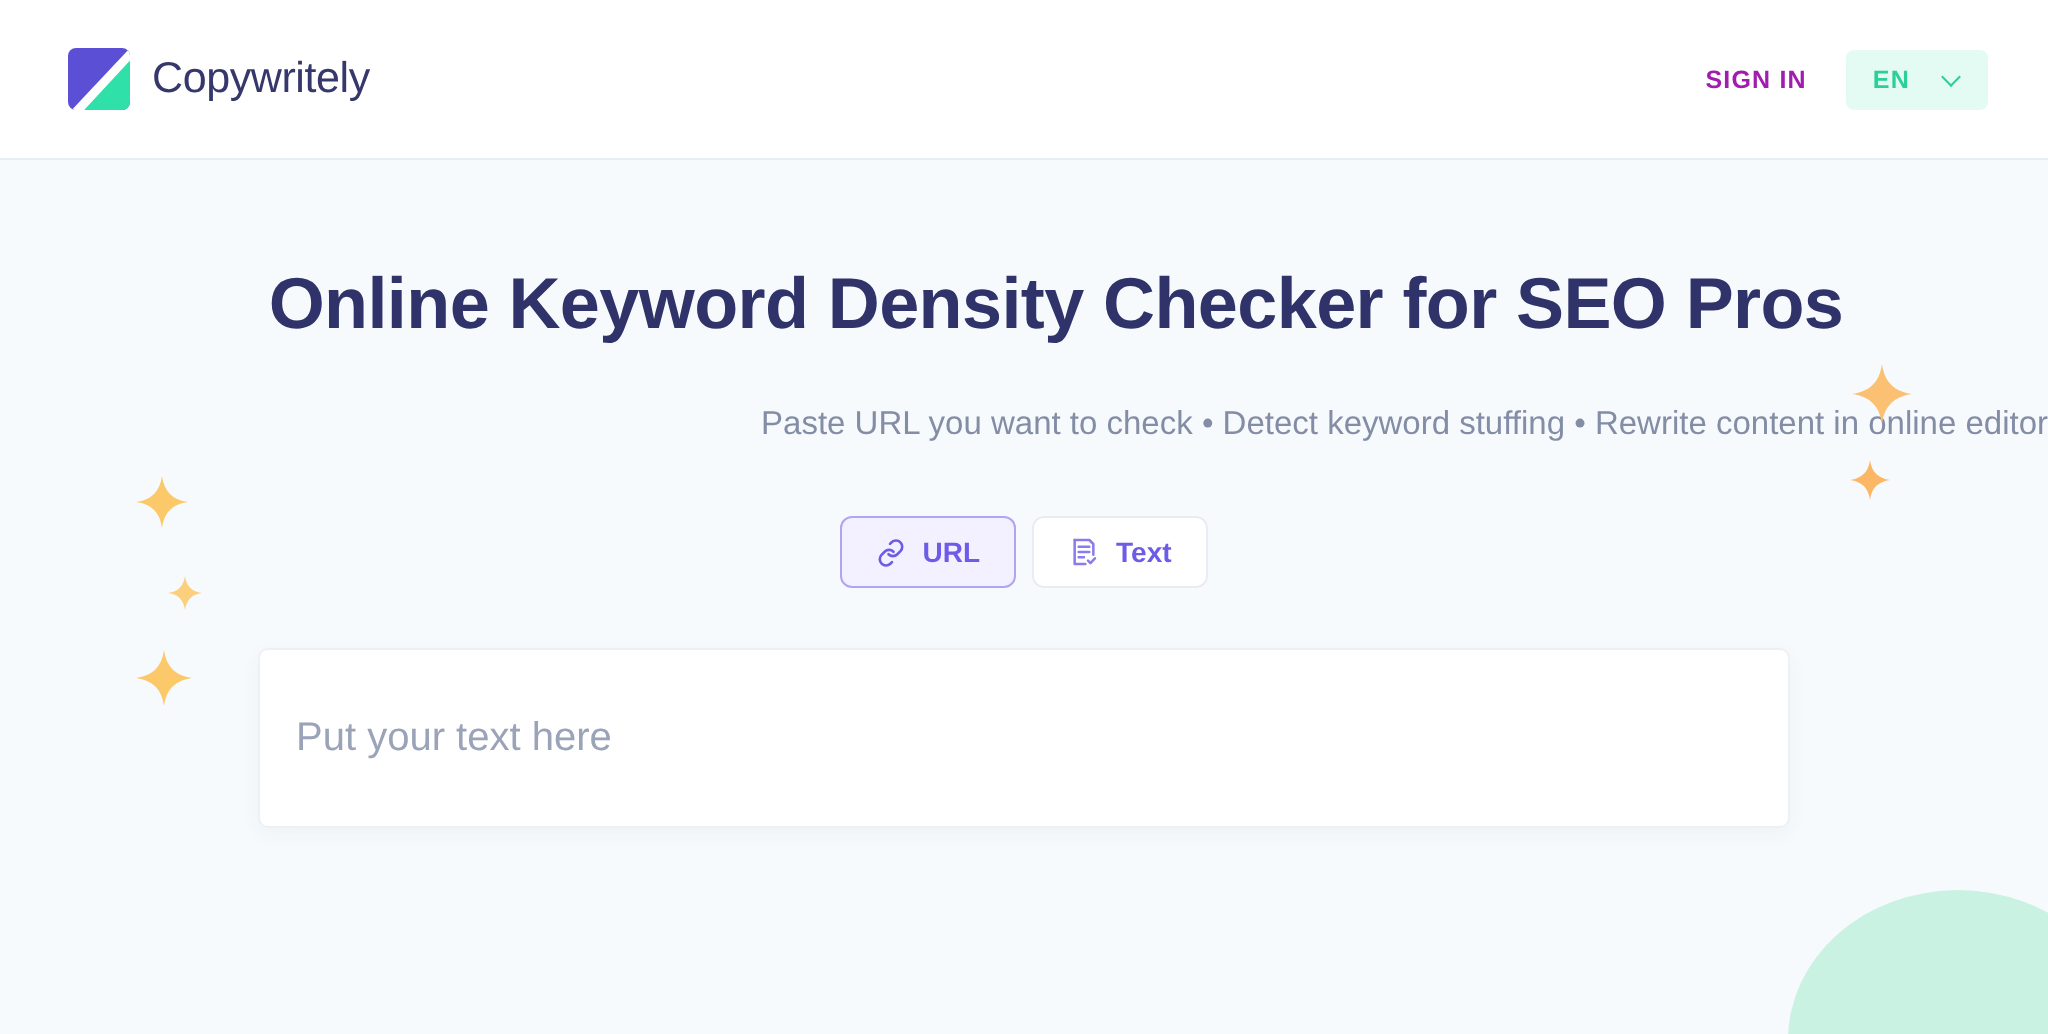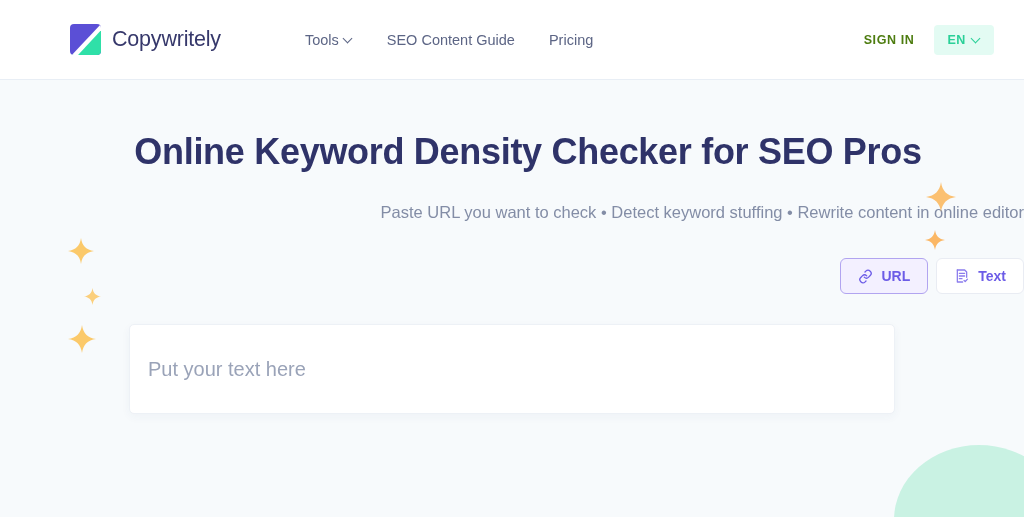--- a/index.html
+++ b/index.html
@@ -26,21 +26,20 @@
     padding: 0 30px 0 34px;
     position: relative;
     z-index: 10;
   }
 
   .brand {
     display: flex;
     align-items: center;
     gap: 11px;
     cursor: pointer;
-    margin-left: 36px;
   }
 
   .logo-mark {
     width: 31px;
     height: 31px;
     border-radius: 4px;
     position: relative;
     overflow: hidden;
     background: #5b4fd6;
     flex: none;
@@ -99,37 +98,37 @@
 
   .header-right {
     margin-left: auto;
     display: flex;
     align-items: center;
     gap: 20px;
   }
   .signin {
     font-size: 12.5px;
     font-weight: bold;
-    color: #4d7c0f;
+    color: #a21caf;
     letter-spacing: 0.6px;
     text-decoration: none;
     cursor: pointer;
   }
   .lang-btn {
     background: #e3fbf3;
     color: #2ad098;
     font-size: 12.5px;
     font-weight: bold;
     letter-spacing: 0.6px;
     border: none;
     border-radius: 4px;
     padding: 8px 13px;
     display: inline-flex;
     align-items: center;
-    gap: 6px;
+    gap: 17px;
     cursor: pointer;
     font-family: inherit;
   }
 
   
   .main {
     position: relative;
     height: 437px;
     padding-top: 50px;
   }
@@ -146,21 +145,21 @@
 
   .hero-sub {
     text-align: right;
     font-size: 16.5px;
     color: #838da6;
     margin-top: 30px;
   }
 
   .mode-tabs {
     display: flex;
-    justify-content: flex-end;
+    justify-content: center;
     gap: 8px;
     margin-top: 36px;
   }
   .mode-btn {
     display: inline-flex;
     align-items: center;
     gap: 8px;
     font-family: inherit;
     font-size: 14px;
     font-weight: bold;
@@ -244,32 +243,20 @@
 <header class="header">
 
   <div class="brand">
     <span class="logo-mark">
       <span class="tri-green"></span>
       <span class="slash"></span>
     </span>
     <span class="brand-name">Copywritely</span>
   </div>
 
-  <nav class="nav">
-    <a class="nav-link" href="#">
-      <span>Tools</span>
-      <span class="caret"></span>
-    </a>
-    <a class="nav-link" href="#">
-      <span>SEO Content Guide</span>
-    </a>
-    <a class="nav-link" href="#">
-      <span>Pricing</span>
-    </a>
-  </nav>
 
   <div class="header-right">
     <a class="signin" href="#">SIGN IN</a>
     <button class="lang-btn">
       <span>EN</span>
       <span class="caret"></span>
     </button>
   </div>
 
 </header>

